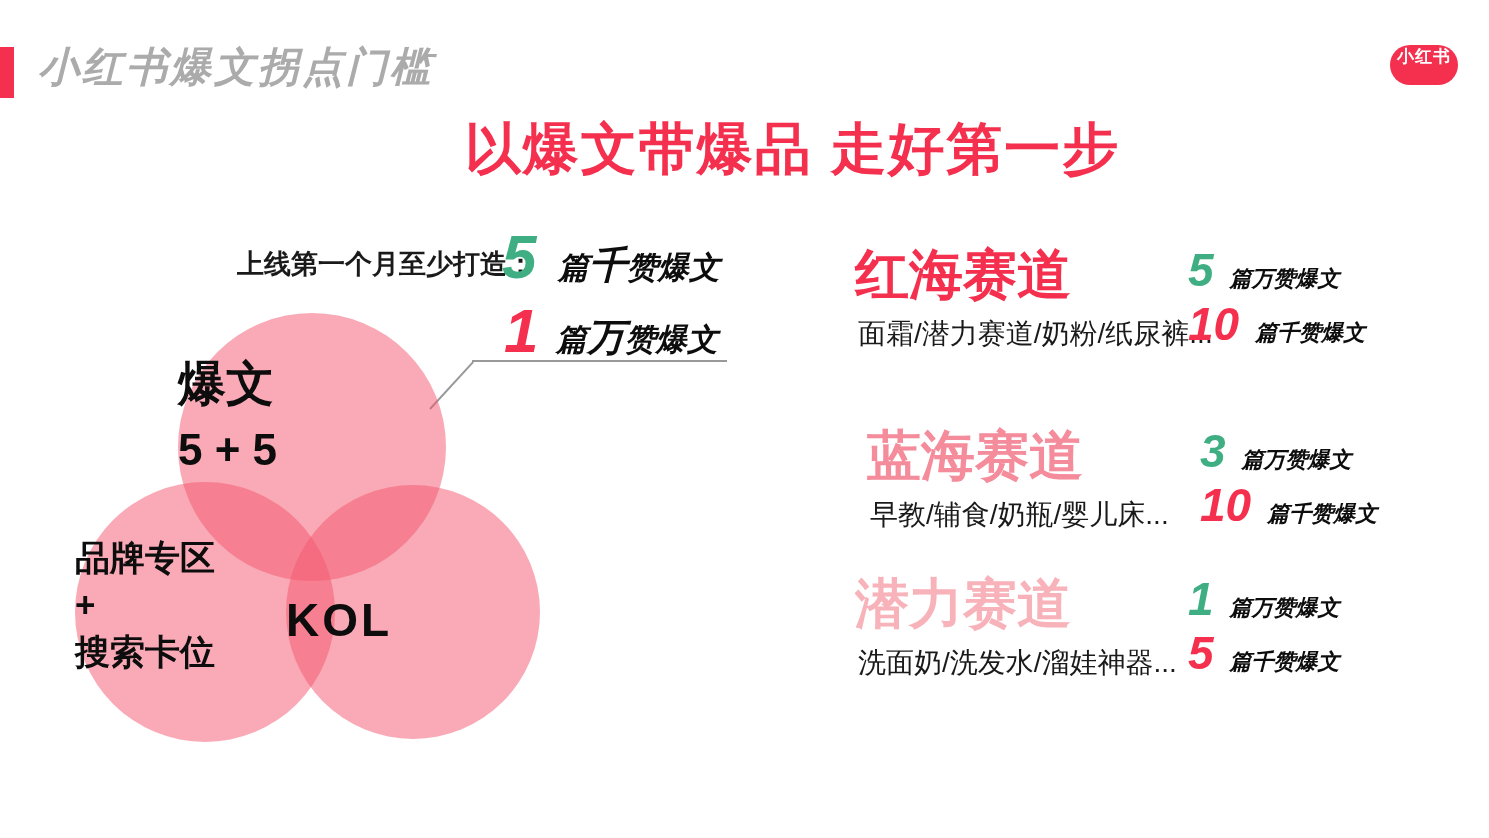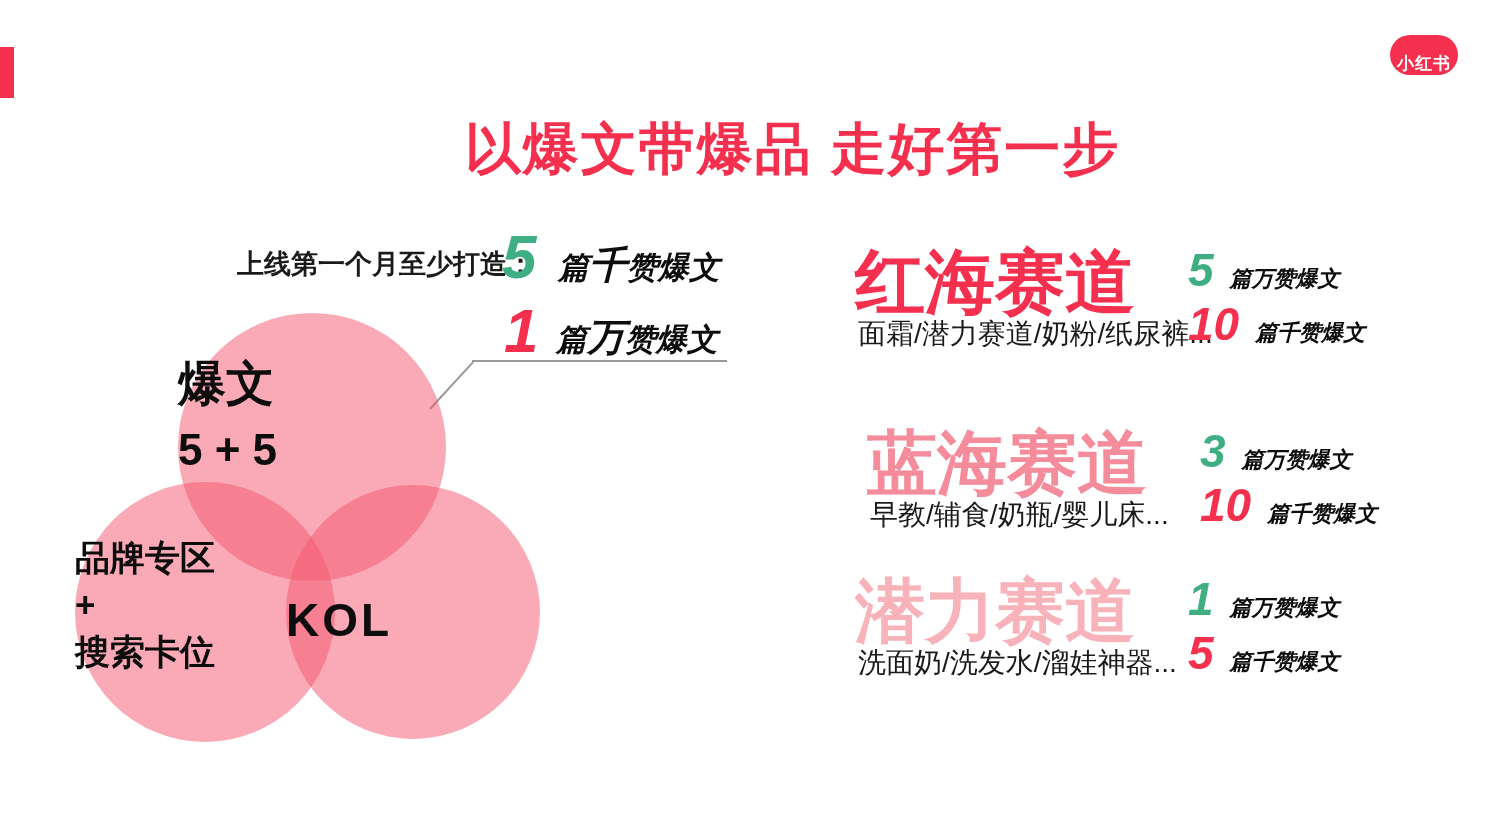--- a/index.html
+++ b/index.html
@@ -8,22 +8,22 @@
     overflow:hidden; font-family:"Liberation Sans", sans-serif; color:#111;
   }
 
   
   .accent-bar { position:absolute; left:0; top:47px; width:14px; height:51px; }
   .page-title {
     position:absolute; left:38px; top:40px; font-size:41px; font-weight:bold;
     font-style:italic; letter-spacing:3px; white-space:nowrap;
   }
   .logo-pill {
-    position:absolute; left:1390px; top:35px; width:68px; height:40px;
-    border-radius:20px; display:flex; align-items:flex-end; justify-content:center;
+    position:absolute; left:1390px; top:45px; width:68px; height:40px;
+    border-radius:20px; display:flex; align-items:flex-start; justify-content:center;
   }
   .logo-pill span { color:#fff; font-size:17px; font-weight:bold; letter-spacing:1px; }
 
   .main-title {
     position:absolute; left:0; top:112px; width:100%; margin:0; text-align:center;
     font-size:56px; font-weight:900; letter-spacing:2px; white-space:nowrap;padding-left:48px;
   }
 
   
   .intro-label { position:absolute; left:237px; top:246px; font-size:27px; font-weight:bold; color:#1a1a1a; white-space:nowrap; }
@@ -53,35 +53,36 @@
   .vl-top .vl-line1 { font-size:48px; line-height:1; }
   .vl-top .vl-line2 { font-size:44px; line-height:1; margin-top:20px; }
   .vl-left { left:75px; top:534px; width:260px; font-size:35px; line-height:47px; }
   .vl-right { left:286px; top:593px; width:254px; font-size:46px; letter-spacing:3px; }
 
   
   .track { position:absolute; left:855px; width:634px; height:160px; }
   .track-1 { top:247px; }
   .track-2 { top:428px;margin-left:12px; }
   .track-3 { top:576px; }
-  .track-title { font-size:70px; font-weight:900; line-height:1; white-space:nowrap; }
+  .track-title { font-size:54px; font-weight:900; line-height:1; white-space:nowrap; }
   .track-desc { position:absolute; left:3px; top:68px; font-size:28px; color:#1a1a1a; white-space:nowrap; }
   .track-stats { position:absolute; left:333px; top:0; width:300px; }
   .stat-row { position:absolute; left:0; display:flex; align-items:baseline; gap:16px; white-space:nowrap; }
   .stat-row-1 { top:0; }
   .stat-row-2 { top:54px; }
   .stat-num { font-size:46px; font-weight:bold; font-style:italic; line-height:1; }
   .stat-label { font-size:22px; font-style:italic; font-weight:600; color:#0d0d0d; }
 </style>
 </head>
 <body>
 
 <div class="slide">
 
   <div class="accent-bar" style="background: rgb(244, 48, 78);"></div>
+  <div class="page-title" style="color: rgb(171, 171, 171);">小红书爆文拐点门槛</div>
   <div class="logo-pill" style="background: rgb(244, 48, 78);">
     <span>小红书</span>
   </div>
 
   <h1 class="main-title" style="color: rgb(244, 48, 78);">以爆文带爆品 走好第一步</h1>
 
   <div class="intro-label">上线第一个月至少打造：</div>
 
   <div class="big-num num-row1" style="color: rgb(63, 174, 131);">5</div>
   <div class="intro-unit unit-row1"><span>篇</span><b>千</b><span>赞爆文</span></div>

